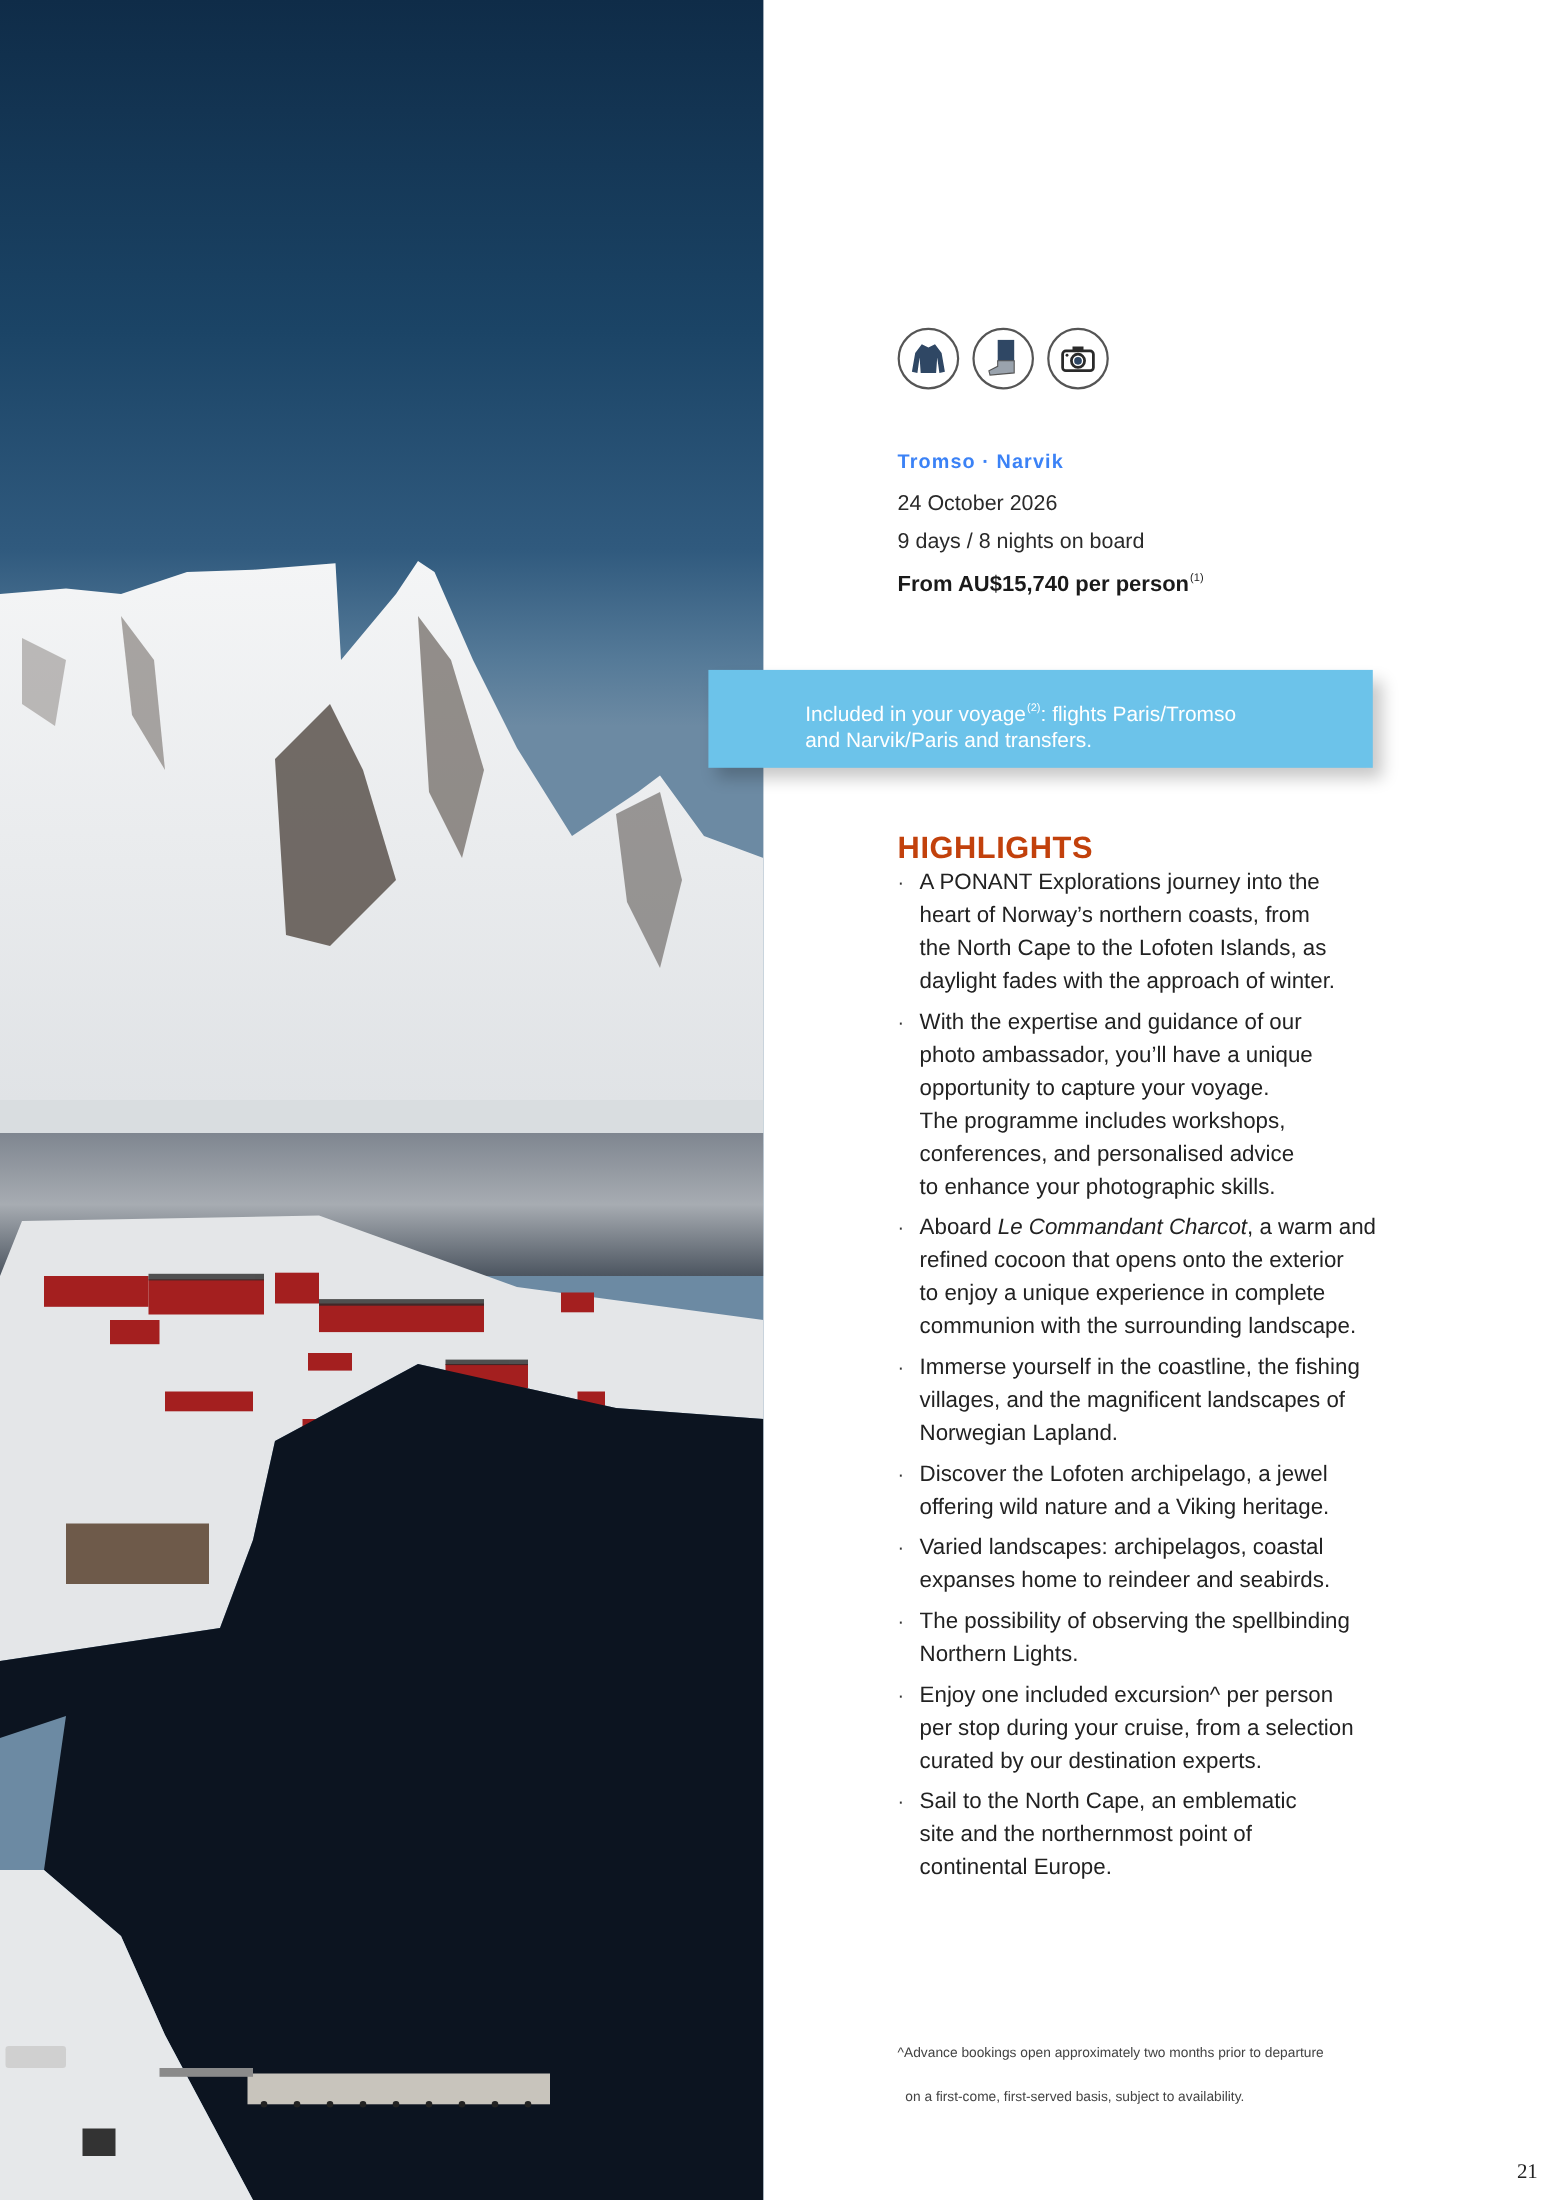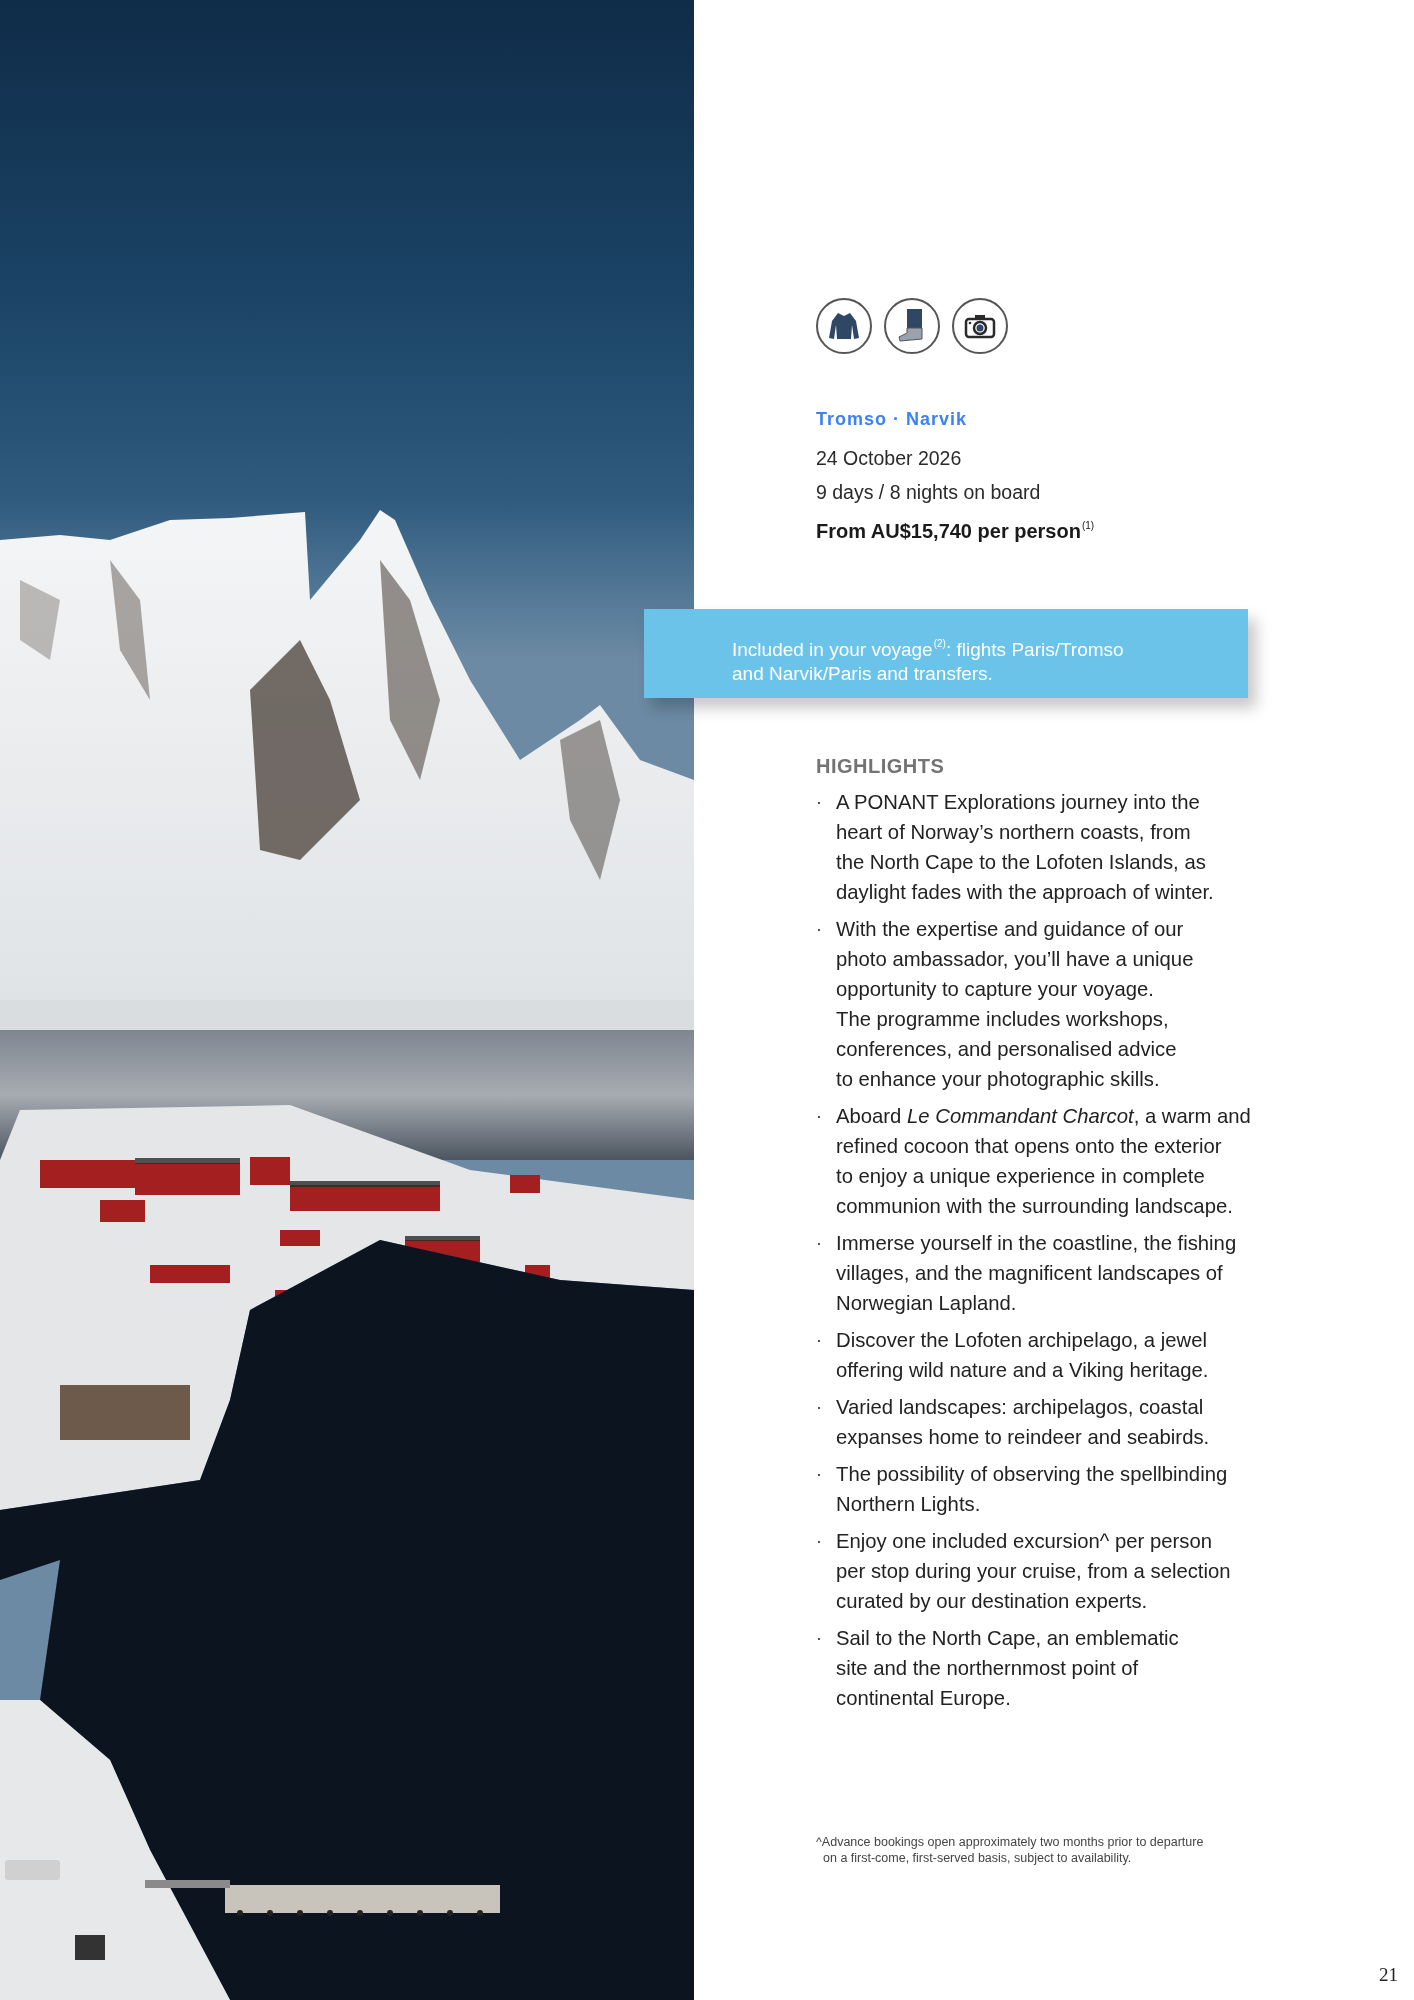--- a/index.html
+++ b/index.html
@@ -36,41 +36,41 @@
     position: absolute; left: 644px; top: 609px; width: 604px; height: 89px;
     background: #6cc3ea;
     box-shadow: 8px 10px 14px rgba(0,0,0,0.22);
     box-sizing: border-box; padding: 23px 0 0 88px;
     color: #ffffff; font-size: 19px; line-height: 24px;
   }
   .included span { display: block; }
 
   .highlights-title {
     position: absolute; left: 816px; top: 755px;
-    font-size: 20px; font-weight: bold; letter-spacing: 0.5px; color: #737373;
+    font-size: 28px; font-weight: bold; letter-spacing: 0.5px; color: #c2410c;
   }
   .highlights {
     position: absolute; left: 816px; top: 787px; width: 490px;
     list-style: none; margin: 0; padding: 0;
   }
   .highlights li {
     position: relative; padding-left: 20px;
     font-size: 20.3px; line-height: 30px; color: #222; margin-bottom: 7px;
   }
   .highlights li .bullet {
     position: absolute; left: 0; top: 0; font-size: 18px; color: #333;
   }
   .highlights li .line { display: block; white-space: nowrap; }
   .highlights li em { }
 
   .footnote {
     position: absolute; left: 816px; top: 1834px;
     font-size: 12.5px; line-height: 16px; color: #444;
   }
-  .footnote span { display: block; }
+  .footnote span { display: block; margin-top: 24px; }
   .footnote .indent { padding-left: 7px; }
 
   .page-number {
     position: absolute; left: 1379px; top: 1964px; font-size: 19px; color: #222;
     font-family: "Liberation Serif", serif;
   }
 </style>
 </head>
 <body>
 

